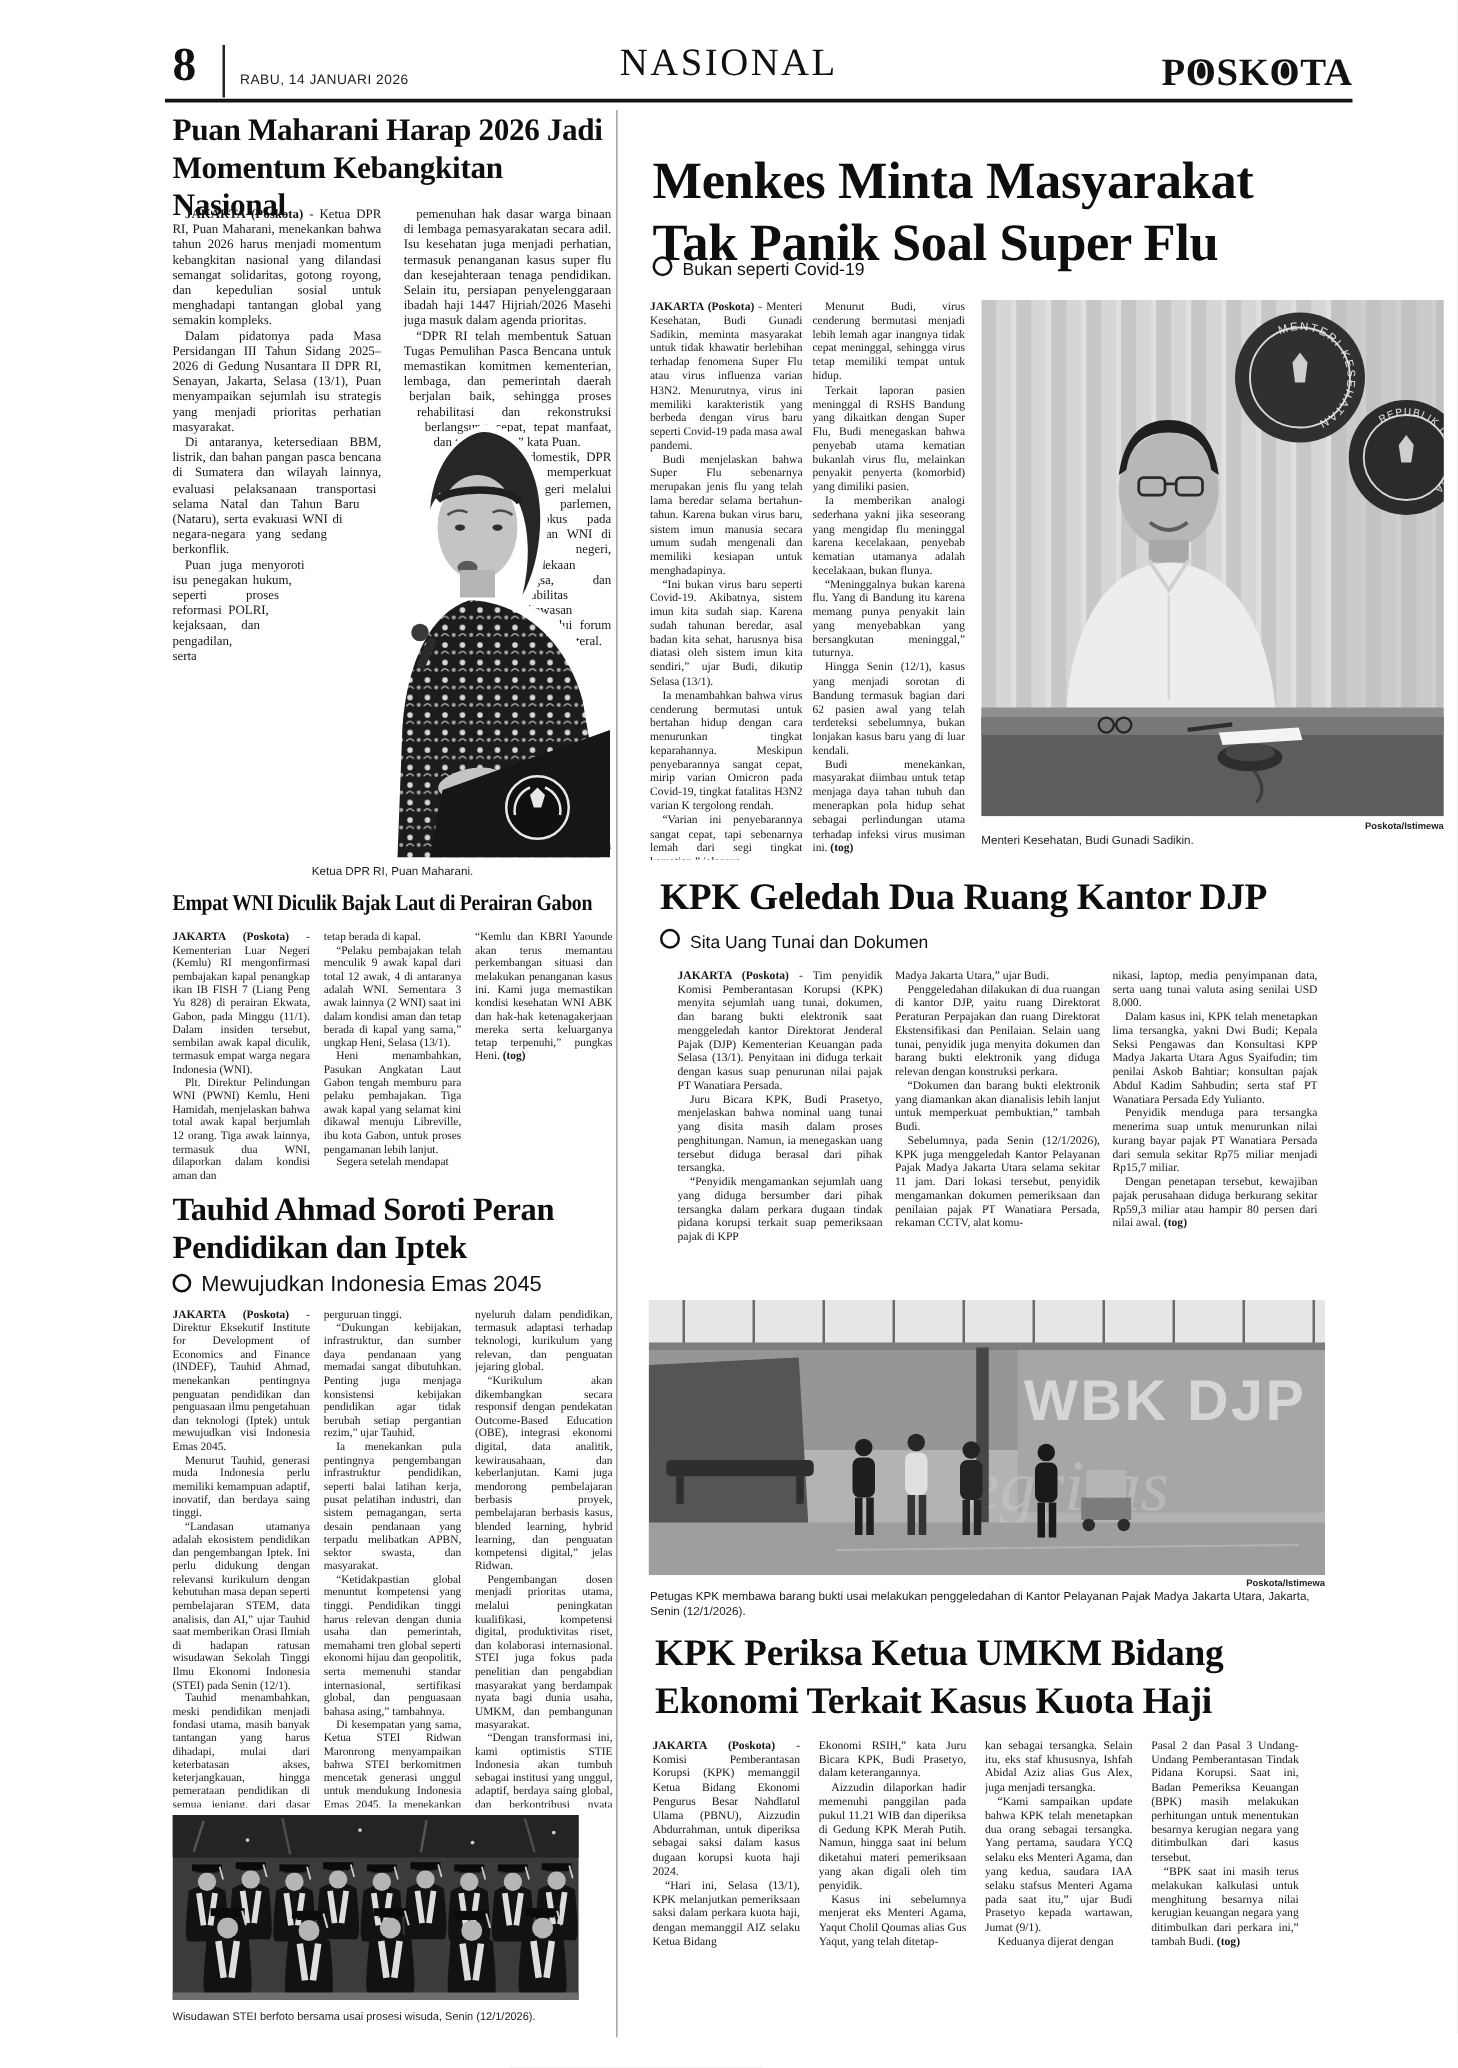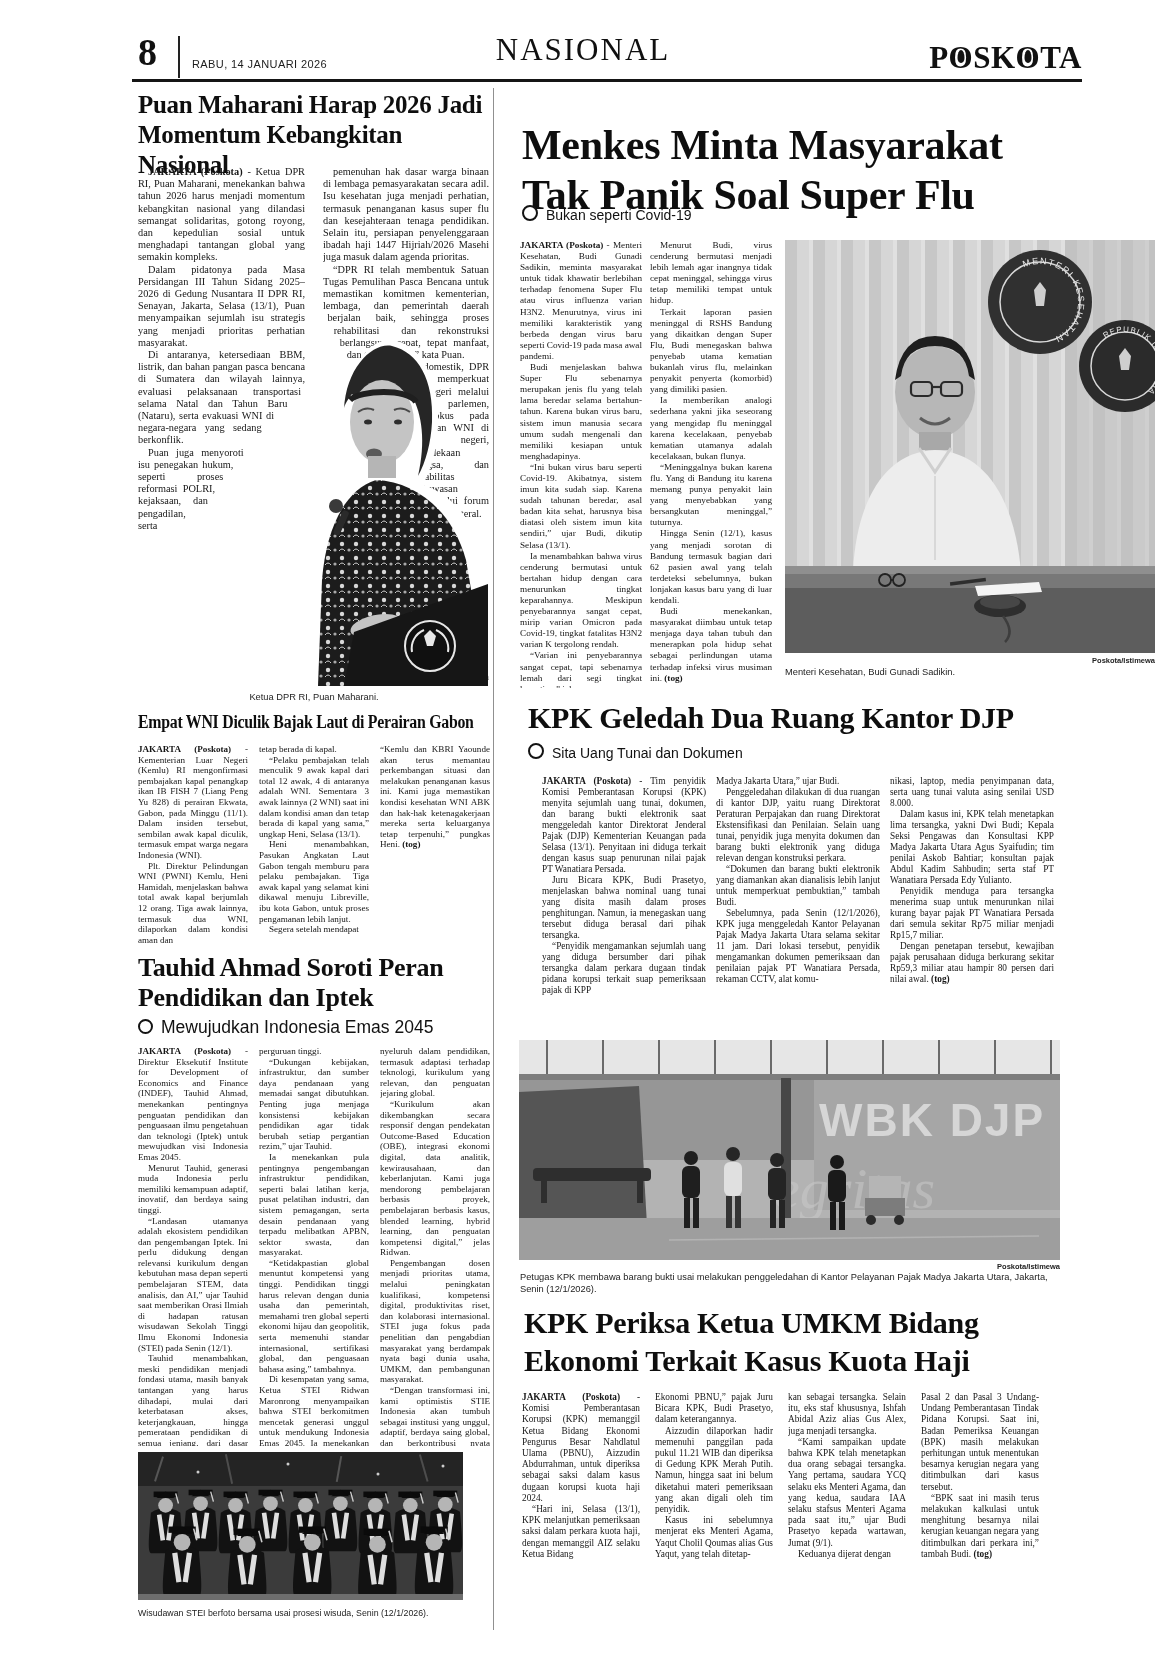--- a/index.html
+++ b/index.html
@@ -353,21 +353,21 @@
   </div>
   <div class="abs credit" style="left:940px;top:1262px;width:120px;">Poskota/Istimewa</div>
   <div class="abs caption" style="left:520px;top:1272px;width:548px;">Petugas KPK membawa barang bukti usai melakukan penggeledahan di Kantor Pelayanan Pajak Madya Jakarta Utara, Jakarta, Senin (12/1/2026).</div>
 
   <div class="abs headline" style="left:524px;top:1304px;width:540px;font-size:30px;line-height:1.25;">KPK Periksa Ketua UMKM Bidang Ekonomi Terkait Kasus Kuota Haji</div>
   <div class="abs colbody f5" style="left:522px;top:1392px;width:118px;height:240px;">
       <p><b>JAKARTA (Poskota)</b> - Komisi Pemberantasan Korupsi (KPK) memanggil Ketua Bidang Ekonomi Pengurus Besar Nahdlatul Ulama (PBNU), Aizzudin Abdurrahman, untuk diperiksa sebagai saksi dalam kasus dugaan korupsi kuota haji 2024.</p>
       <p>“Hari ini, Selasa (13/1), KPK melanjutkan pemeriksaan saksi dalam perkara kuota haji, dengan memanggil AIZ selaku Ketua Bidang</p>
     </div>
   <div class="abs colbody f5" style="left:655px;top:1392px;width:118px;height:240px;">
-      <p>Ekonomi PBNU,” pajak Juru Bicara KPK, Budi Prasetyo, dalam keterangannya.</p>
+      <p>Ekonomi RSIH,” kata Juru Bicara KPK, Budi Prasetyo, dalam keterangannya.</p>
       <p>Aizzudin dilaporkan hadir memenuhi panggilan pada pukul 11.21 WIB dan diperiksa di Gedung KPK Merah Putih. Namun, hingga saat ini belum diketahui materi pemeriksaan yang akan digali oleh tim penyidik.</p>
       <p>Kasus ini sebelumnya menjerat eks Menteri Agama, Yaqut Cholil Qoumas alias Gus Yaqut, yang telah ditetap-</p>
     </div>
   <div class="abs colbody f5" style="left:788px;top:1392px;width:118px;height:240px;">
       <p>kan sebagai tersangka. Selain itu, eks staf khususnya, Ishfah Abidal Aziz alias Gus Alex, juga menjadi tersangka.</p>
       <p>“Kami sampaikan update bahwa KPK telah menetapkan dua orang sebagai tersangka. Yang pertama, saudara YCQ selaku eks Menteri Agama, dan yang kedua, saudara IAA selaku stafsus Menteri Agama pada saat itu,” ujar Budi Prasetyo kepada wartawan, Jumat (9/1).</p>
       <p>Keduanya dijerat dengan</p>
     </div>
   <div class="abs colbody f5" style="left:921px;top:1392px;width:118px;height:240px;">
       <p>Pasal 2 dan Pasal 3 Undang-Undang Pemberantasan Tindak Pidana Korupsi. Saat ini, Badan Pemeriksa Keuangan (BPK) masih melakukan perhitungan untuk menentukan besarnya kerugian negara yang ditimbulkan dari kasus tersebut.</p>

